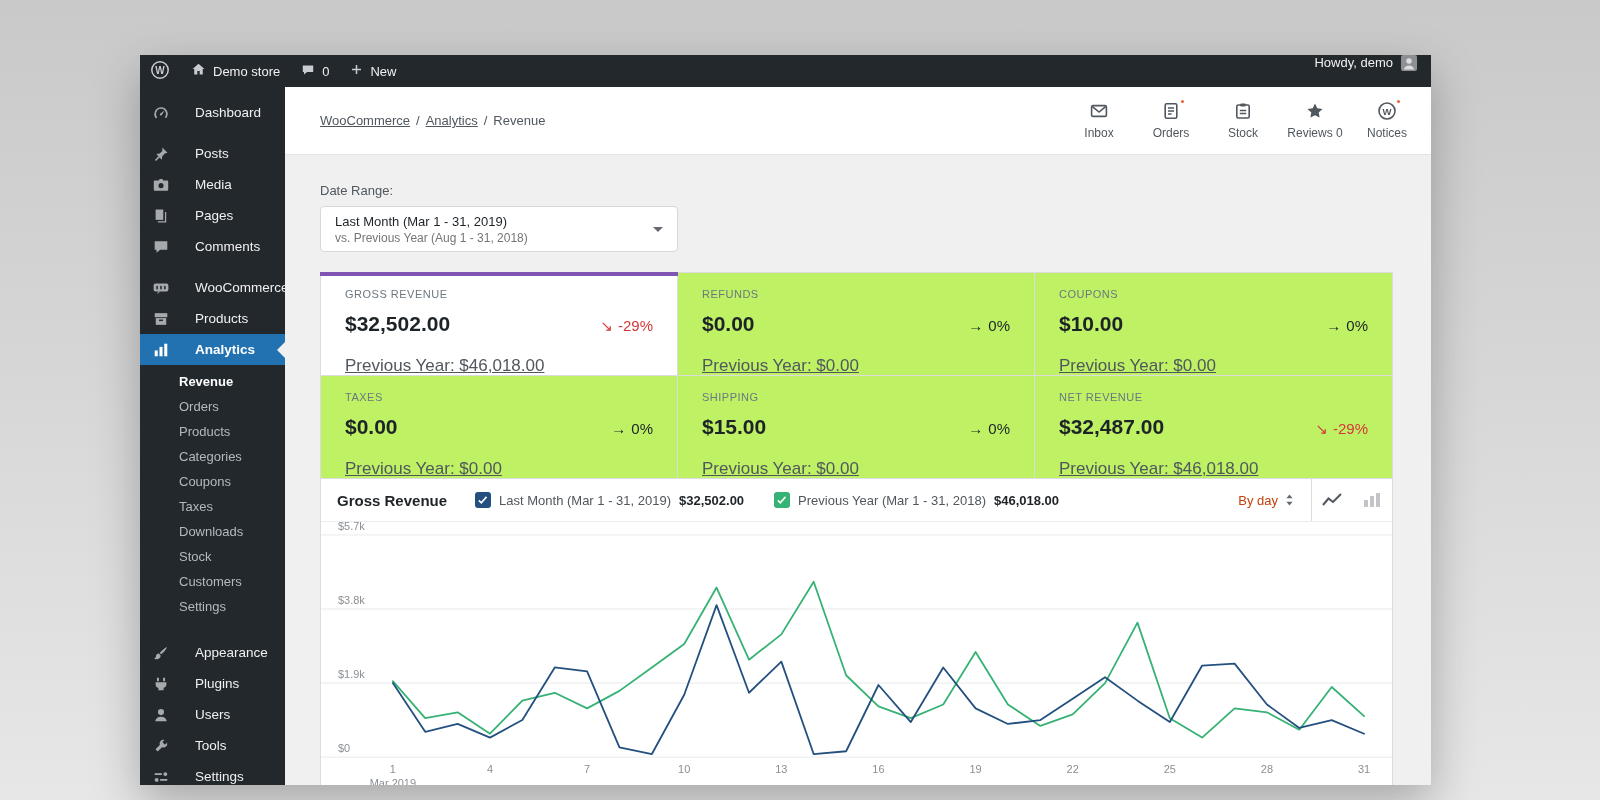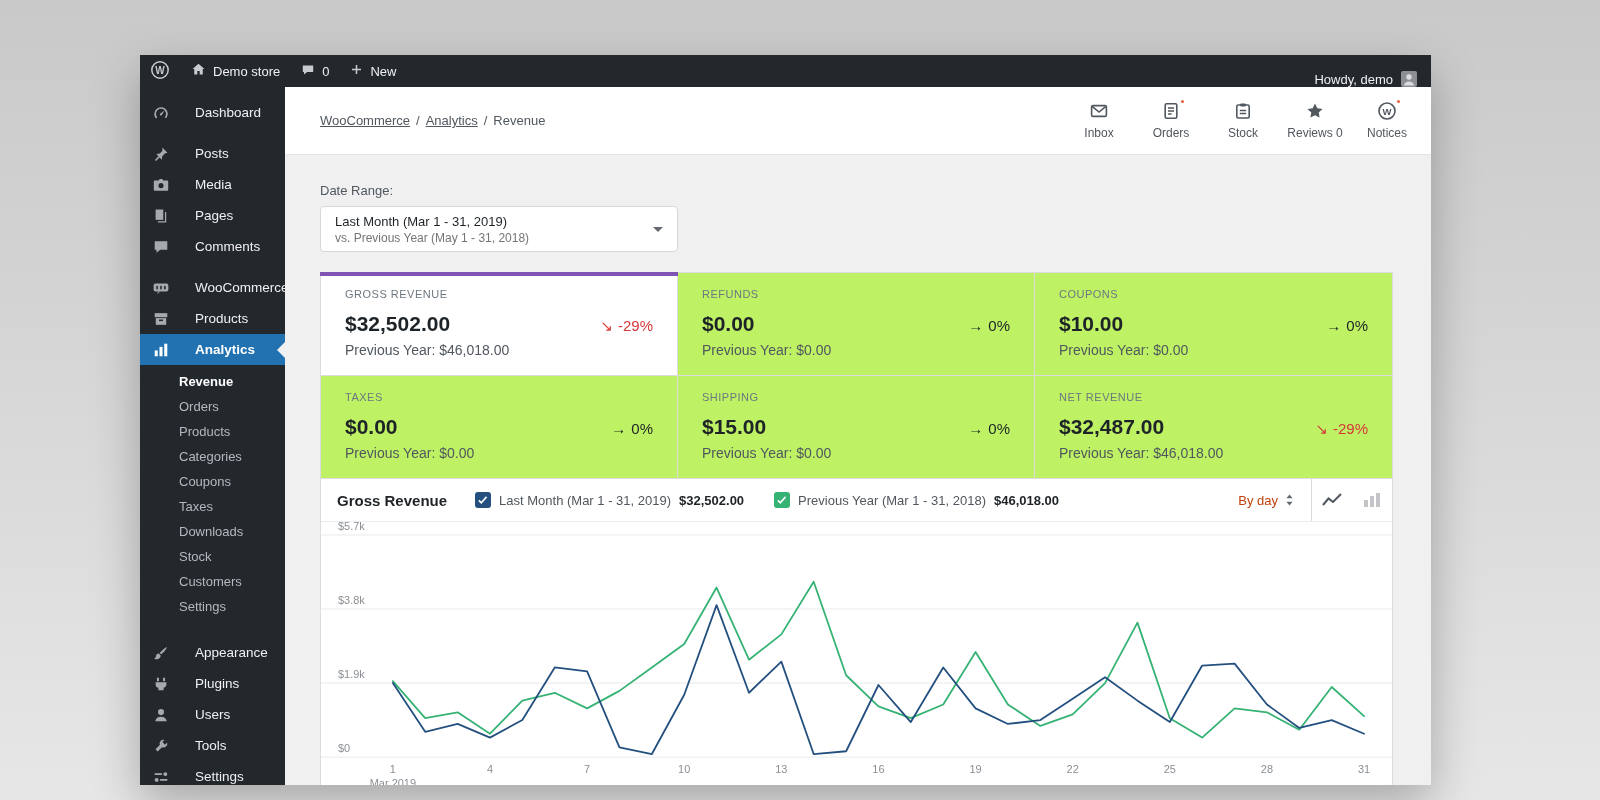--- a/index.html
+++ b/index.html
@@ -14,21 +14,21 @@
     position:absolute; left:140px; top:55px; width:1291px; height:730px;
     background:#fff; box-shadow:0 18px 45px rgba(0,0,0,.28);
     display:flex; flex-direction:column; overflow:hidden;
   }
   
   .adminbar{ flex:0 0 32px; height:32px; background:#23282d; color:#f0f0f1;
     display:flex; align-items:center; font-size:13px; }
   .ab-item{ display:flex; align-items:center; gap:6px; padding:0 10px; height:100%; cursor:pointer; white-space:nowrap; }
   .ab-item svg{ color:#c8cbcf; }
   .ab-spacer{ flex:1; }
-  .ab-right{ display:flex; align-items:flex-end; gap:8px; padding:0 14px; height:100%; cursor:pointer; }
+  .ab-right{ display:flex; align-items:flex-start; gap:8px; padding:0 14px; height:100%; cursor:pointer; }
   .avatar{ width:16px; height:16px; border-radius:2px; overflow:hidden; display:block; }
   
   .bodyrow{ flex:1; display:flex; min-height:0; }
   .sidebar{ flex:0 0 145px; width:145px; background:#23282d; overflow:hidden; }
   .main{ flex:1; min-width:0; background:#f0f0f1; display:flex; flex-direction:column; overflow:hidden; }
   
   .menu{ list-style:none; margin:10px 0 0; padding:0; }
   .mi{ position:relative; display:flex; align-items:center; gap:25px; height:31px;
        padding:0 2px 0 12px; font-size:13.5px; color:#f0f0f1; cursor:pointer; }
   .mi svg{ color:#a7aaad; flex:0 0 18px; }
@@ -69,21 +69,21 @@
        border-bottom:1px solid #dcdcde; border-right:1px solid #dcdcde; cursor:pointer; }
   .tile:nth-child(3n){ border-right:0; }
   .tile.selected{ background:#fff; }
   .tile.selected::before{ content:""; position:absolute; left:-1px; right:-1px; top:-1px;
        height:4px; background:#7f54b3; }
   .tile-label{ font-size:11px; color:#6c7781; text-transform:uppercase; letter-spacing:.5px; }
   .tile-row{ display:flex; align-items:baseline; margin-top:12px; }
   .tile-value{ font-size:21px; font-weight:700; color:#1d2327; }
   .tile-delta{ margin-left:auto; font-size:15px; color:#1d2327; display:flex; gap:5px; align-items:baseline; }
   .tile-delta.down{ color:#d63638; }
-  .tile-prev{ margin-top:6px; font-size:14px; color:#50575e; }
+  .tile-prev{ margin-top:20px; font-size:17px; color:#50575e;text-decoration:underline; }
   
   .chart-head{ display:flex; align-items:center; height:42px; padding-left:16px; background:#fff; }
   .chart-title{ font-size:15px; font-weight:700; color:#1d2327; margin-right:28px; }
   .legend-item{ display:flex; align-items:center; margin-right:30px; cursor:pointer; }
   .cb{ width:16px; height:16px; border-radius:3px; display:flex; align-items:center;
        justify-content:center; background:#24507f; flex:0 0 16px; }
   .legend-label{ font-size:13px; color:#50575e; margin:0 8px; white-space:nowrap; }
   .legend-total{ font-size:13px; font-weight:700; color:#1d2327; white-space:nowrap; }
   .interval{ margin-left:auto; display:flex; align-items:center; gap:6px; font-size:13px;
        color:#c2410c; cursor:pointer; padding:0 16px; }
@@ -326,21 +326,21 @@
             </div>
           </div>
         </header>
 
         <div class="content">
 
           <div class="date-label">Date Range:</div>
           <div class="date-select">
             <div class="ds-text">
               <div class="ds-primary">Last Month (Mar 1 - 31, 2019)</div>
-              <div class="ds-secondary">vs. Previous Year (May 1 - 31, 2018)</div>
+              <div class="ds-secondary">vs. Previous Year (Aug 1 - 31, 2018)</div>
             </div>
             <span class="chev"></span>
           </div>
 
           <div class="report">
             <div class="tiles">
               <div class="tile selected">
                 <div class="tile-label">Gross Revenue</div>
                 <div class="tile-row">
                   <span class="tile-value">$32,502.00</span>

